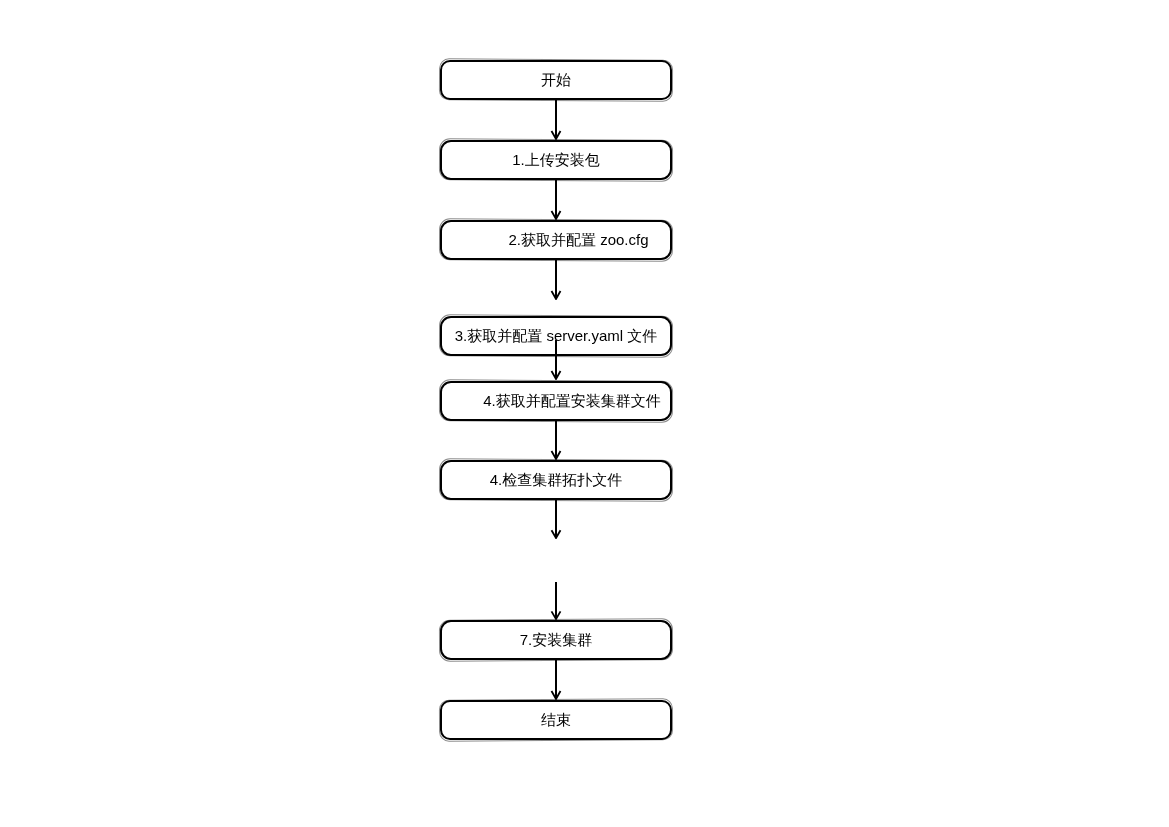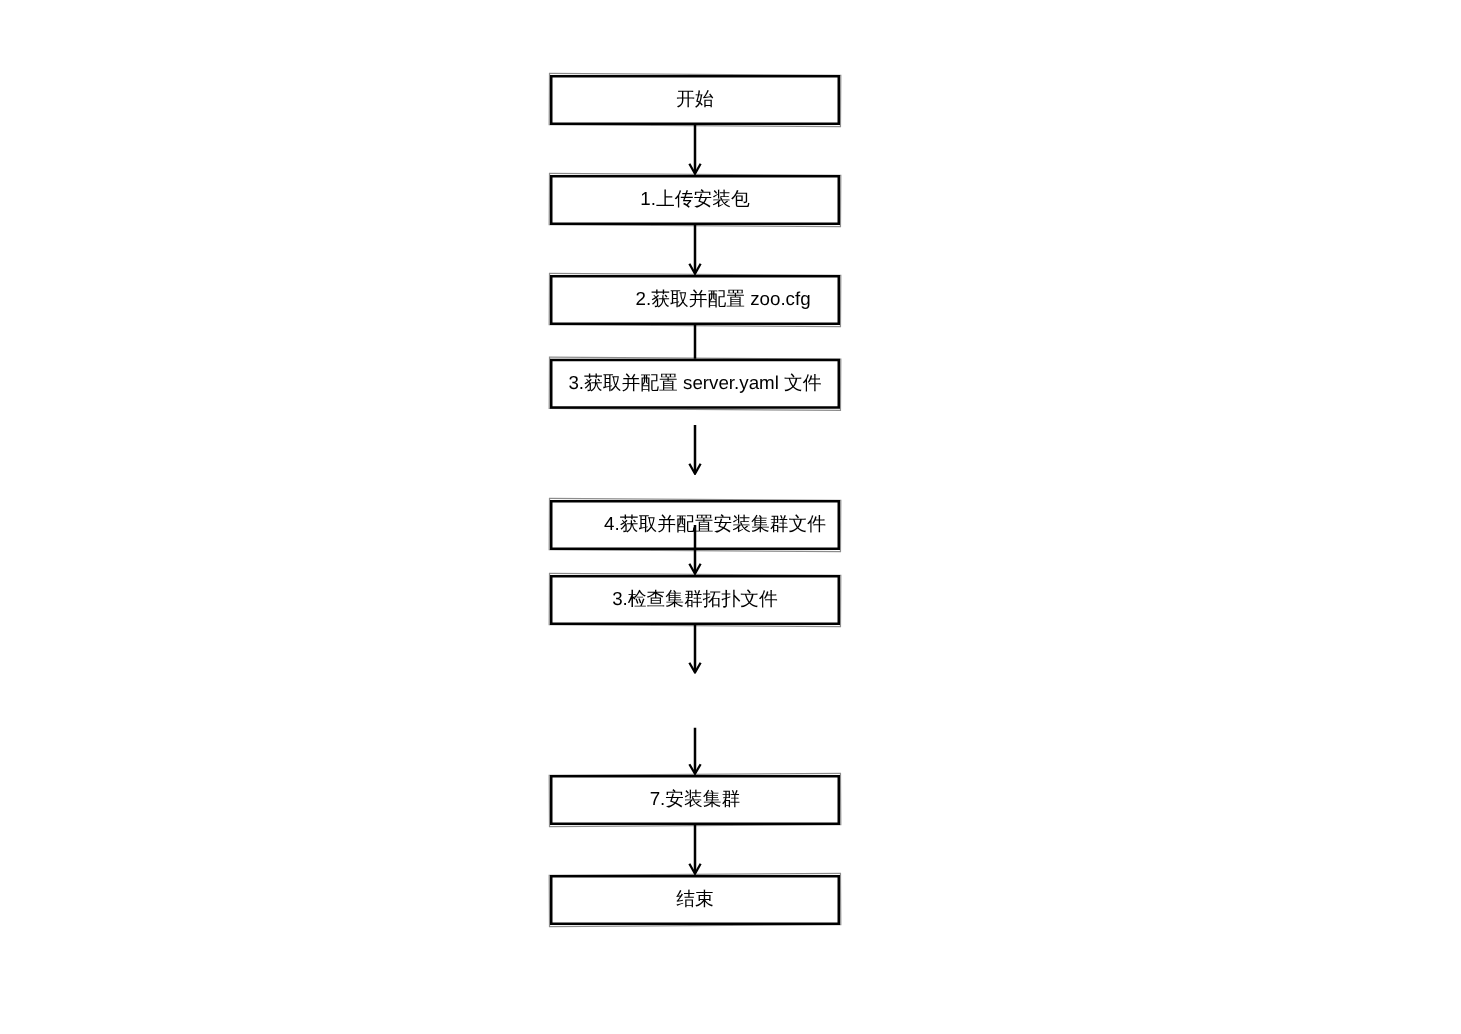--- a/index.html
+++ b/index.html
@@ -16,21 +16,21 @@
     font-family: "Liberation Sans", "DejaVu Sans", sans-serif;
   }
   .node {
     position: absolute;
     left: 440px;
     width: 232px;
     height: 40px;
     box-sizing: border-box;
     background: #ffffff;
     border: 2px solid #000000;
-    border-radius: 0;
+    border-radius: 11px;
     display: flex;
     align-items: center;
     justify-content: center;
     text-align: center;
     font-size: 15px;
     line-height: 1.25;
     color: #000000;
     padding: 0 3px;
   }
   
@@ -39,27 +39,27 @@
     position: absolute;
     inset: -3px;
     border: 1.5px solid #000000;
     border-radius: inherit;
     opacity: 0.45;
     pointer-events: none;
   }
   .node:nth-child(odd)::before  { transform: rotate(0.35deg); }
   .node:nth-child(even)::before { transform: rotate(-0.35deg); }
 
-  .terminator { border-radius: 0; }
+  .terminator { border-radius: 10px; }
 
   .p0 { top: 60px;  }
   .p1 { top: 140px; }
   .p2 { top: 220px; padding-left: 48px; }
-  .p3 { top: 287px; }
-  .p4 { top: 400px; padding-left: 35px; }
+  .p3 { top: 316px; }
+  .p4 { top: 381px; padding-left: 35px; }
   .p5 { top: 460px; }
   .p6 { top: 539px; height: 43px; }
   .p7 { top: 620px; align-items: center; }
   .p8 { top: 700px; }
 
   .arrow {
     position: absolute;
     left: 549px;
     width: 14px;
     pointer-events: none;
@@ -128,21 +128,21 @@
   </div>
 
   <div class="arrow a4">
     <svg viewBox="0 0 14 40" preserveAspectRatio="none">
       <line x1="7" y1="0" x2="7" y2="38" stroke="#000" stroke-width="2"></line>
       <polyline points="2.5,31 7,39 11.5,31" fill="none" stroke="#000" stroke-width="1.8"></polyline>
     </svg>
   </div>
 
   <div class="node p5">
-    <span>3.检查集群拓扑文件</span>
+    <span>4.检查集群拓扑文件</span>
   </div>
 
   <div class="arrow a5">
     <svg viewBox="0 0 14 40" preserveAspectRatio="none">
       <line x1="7" y1="0" x2="7" y2="38" stroke="#000" stroke-width="2"></line>
       <polyline points="2.5,31 7,39 11.5,31" fill="none" stroke="#000" stroke-width="1.8"></polyline>
     </svg>
   </div>
 
 

